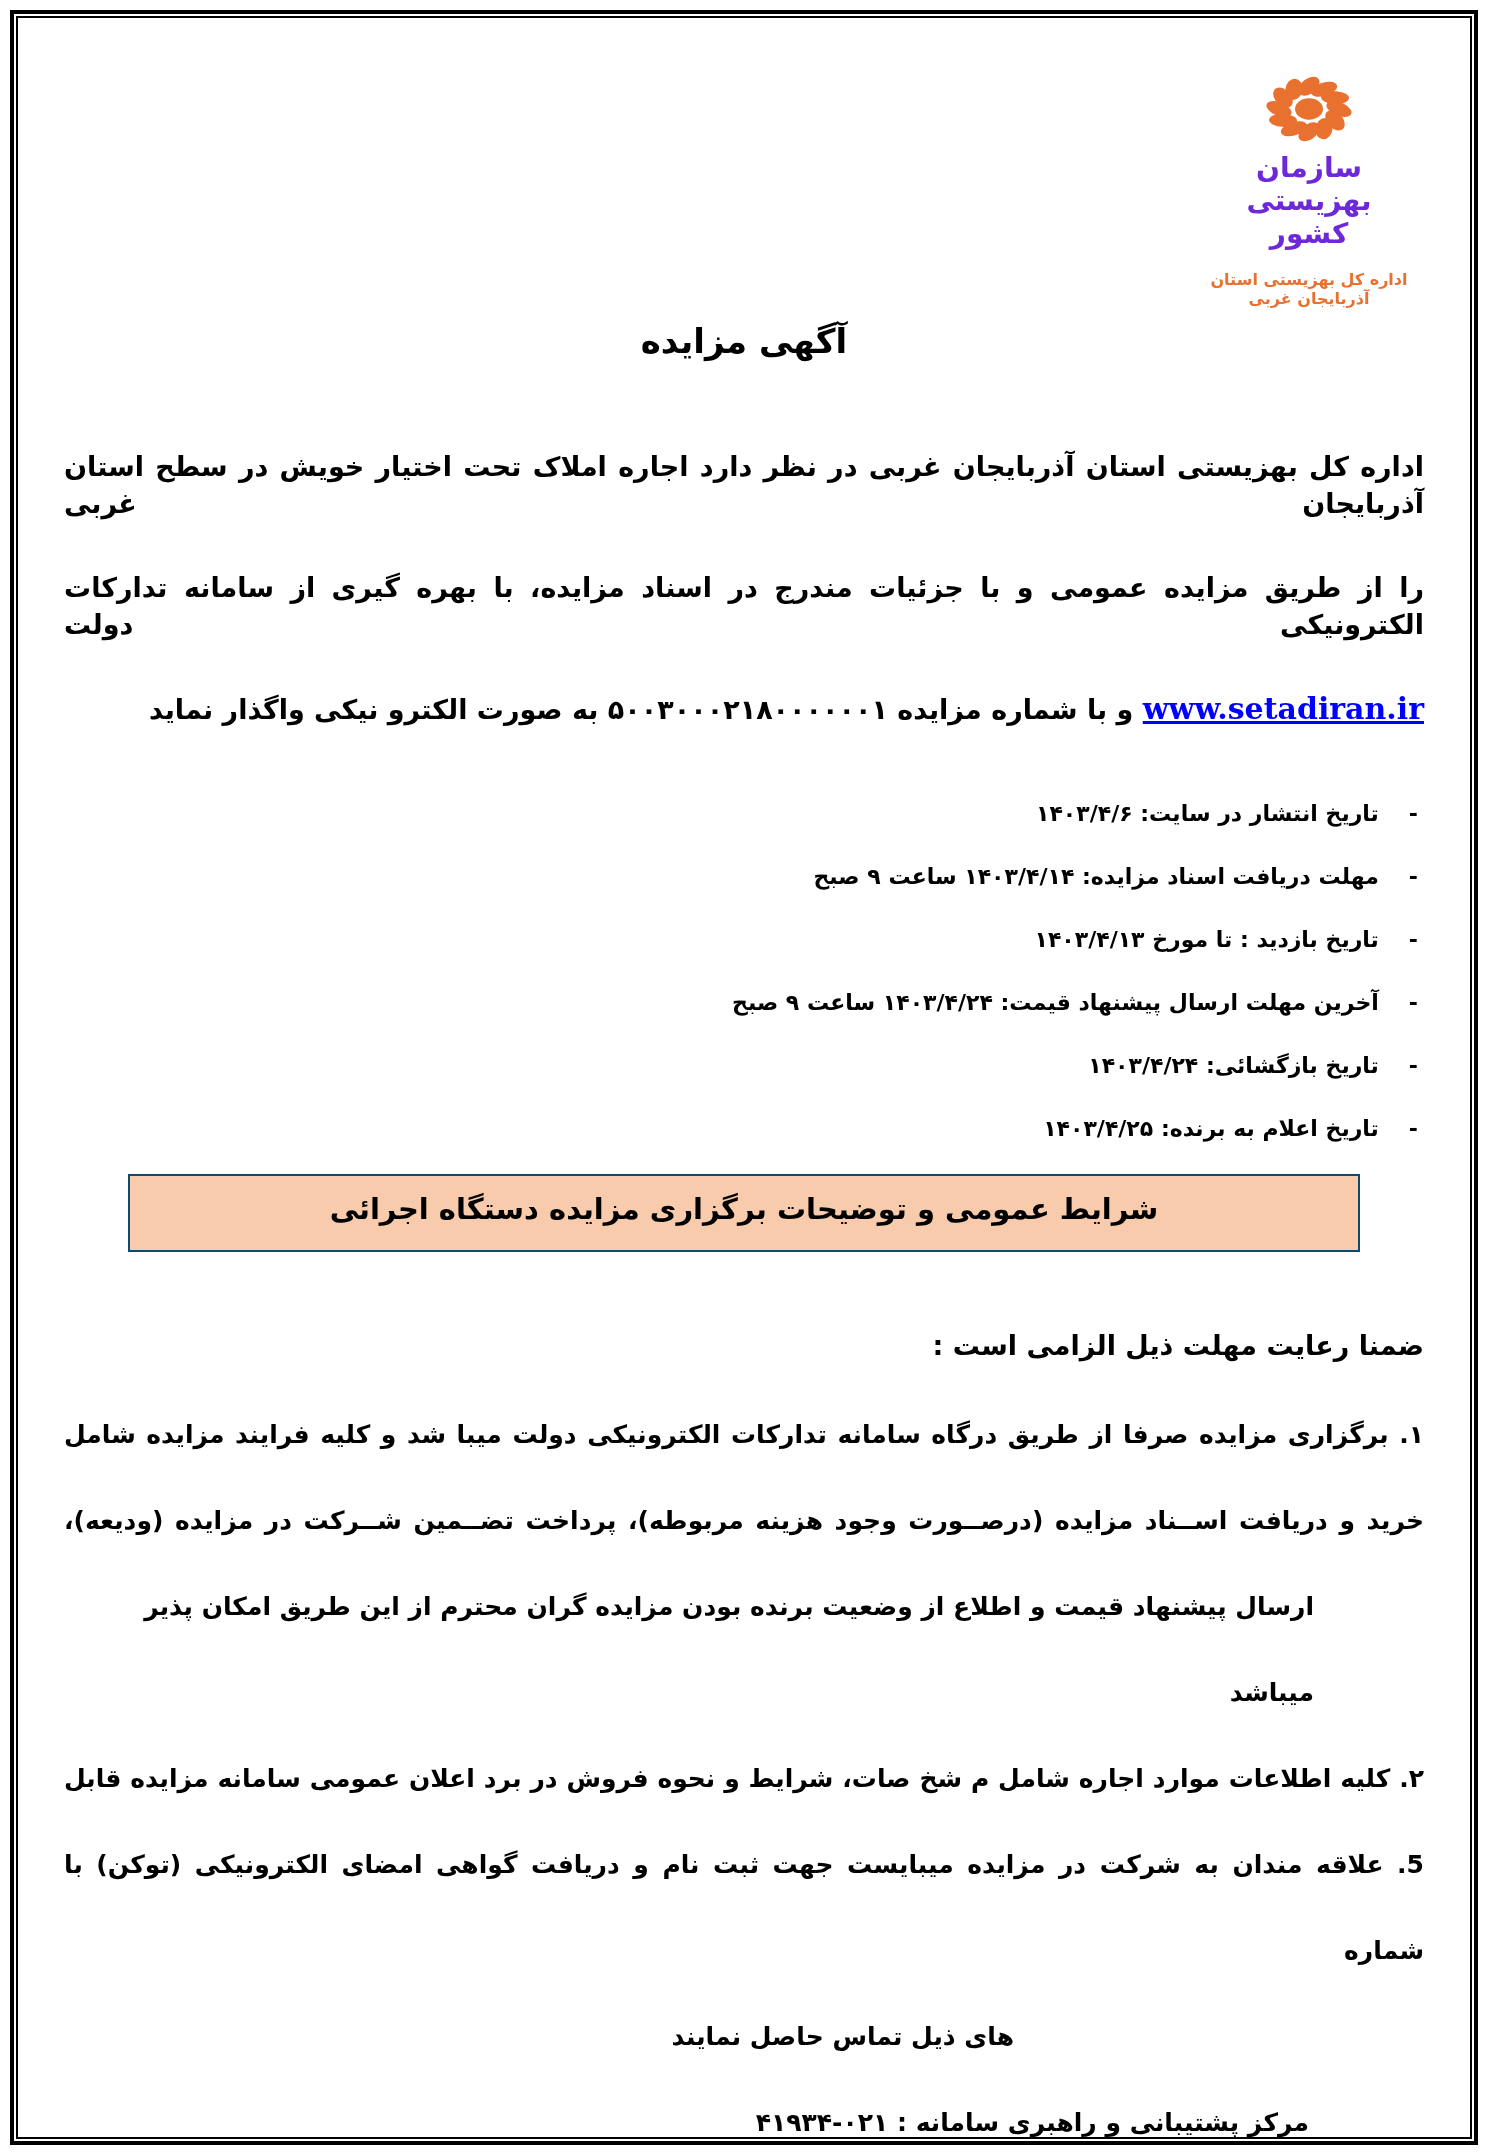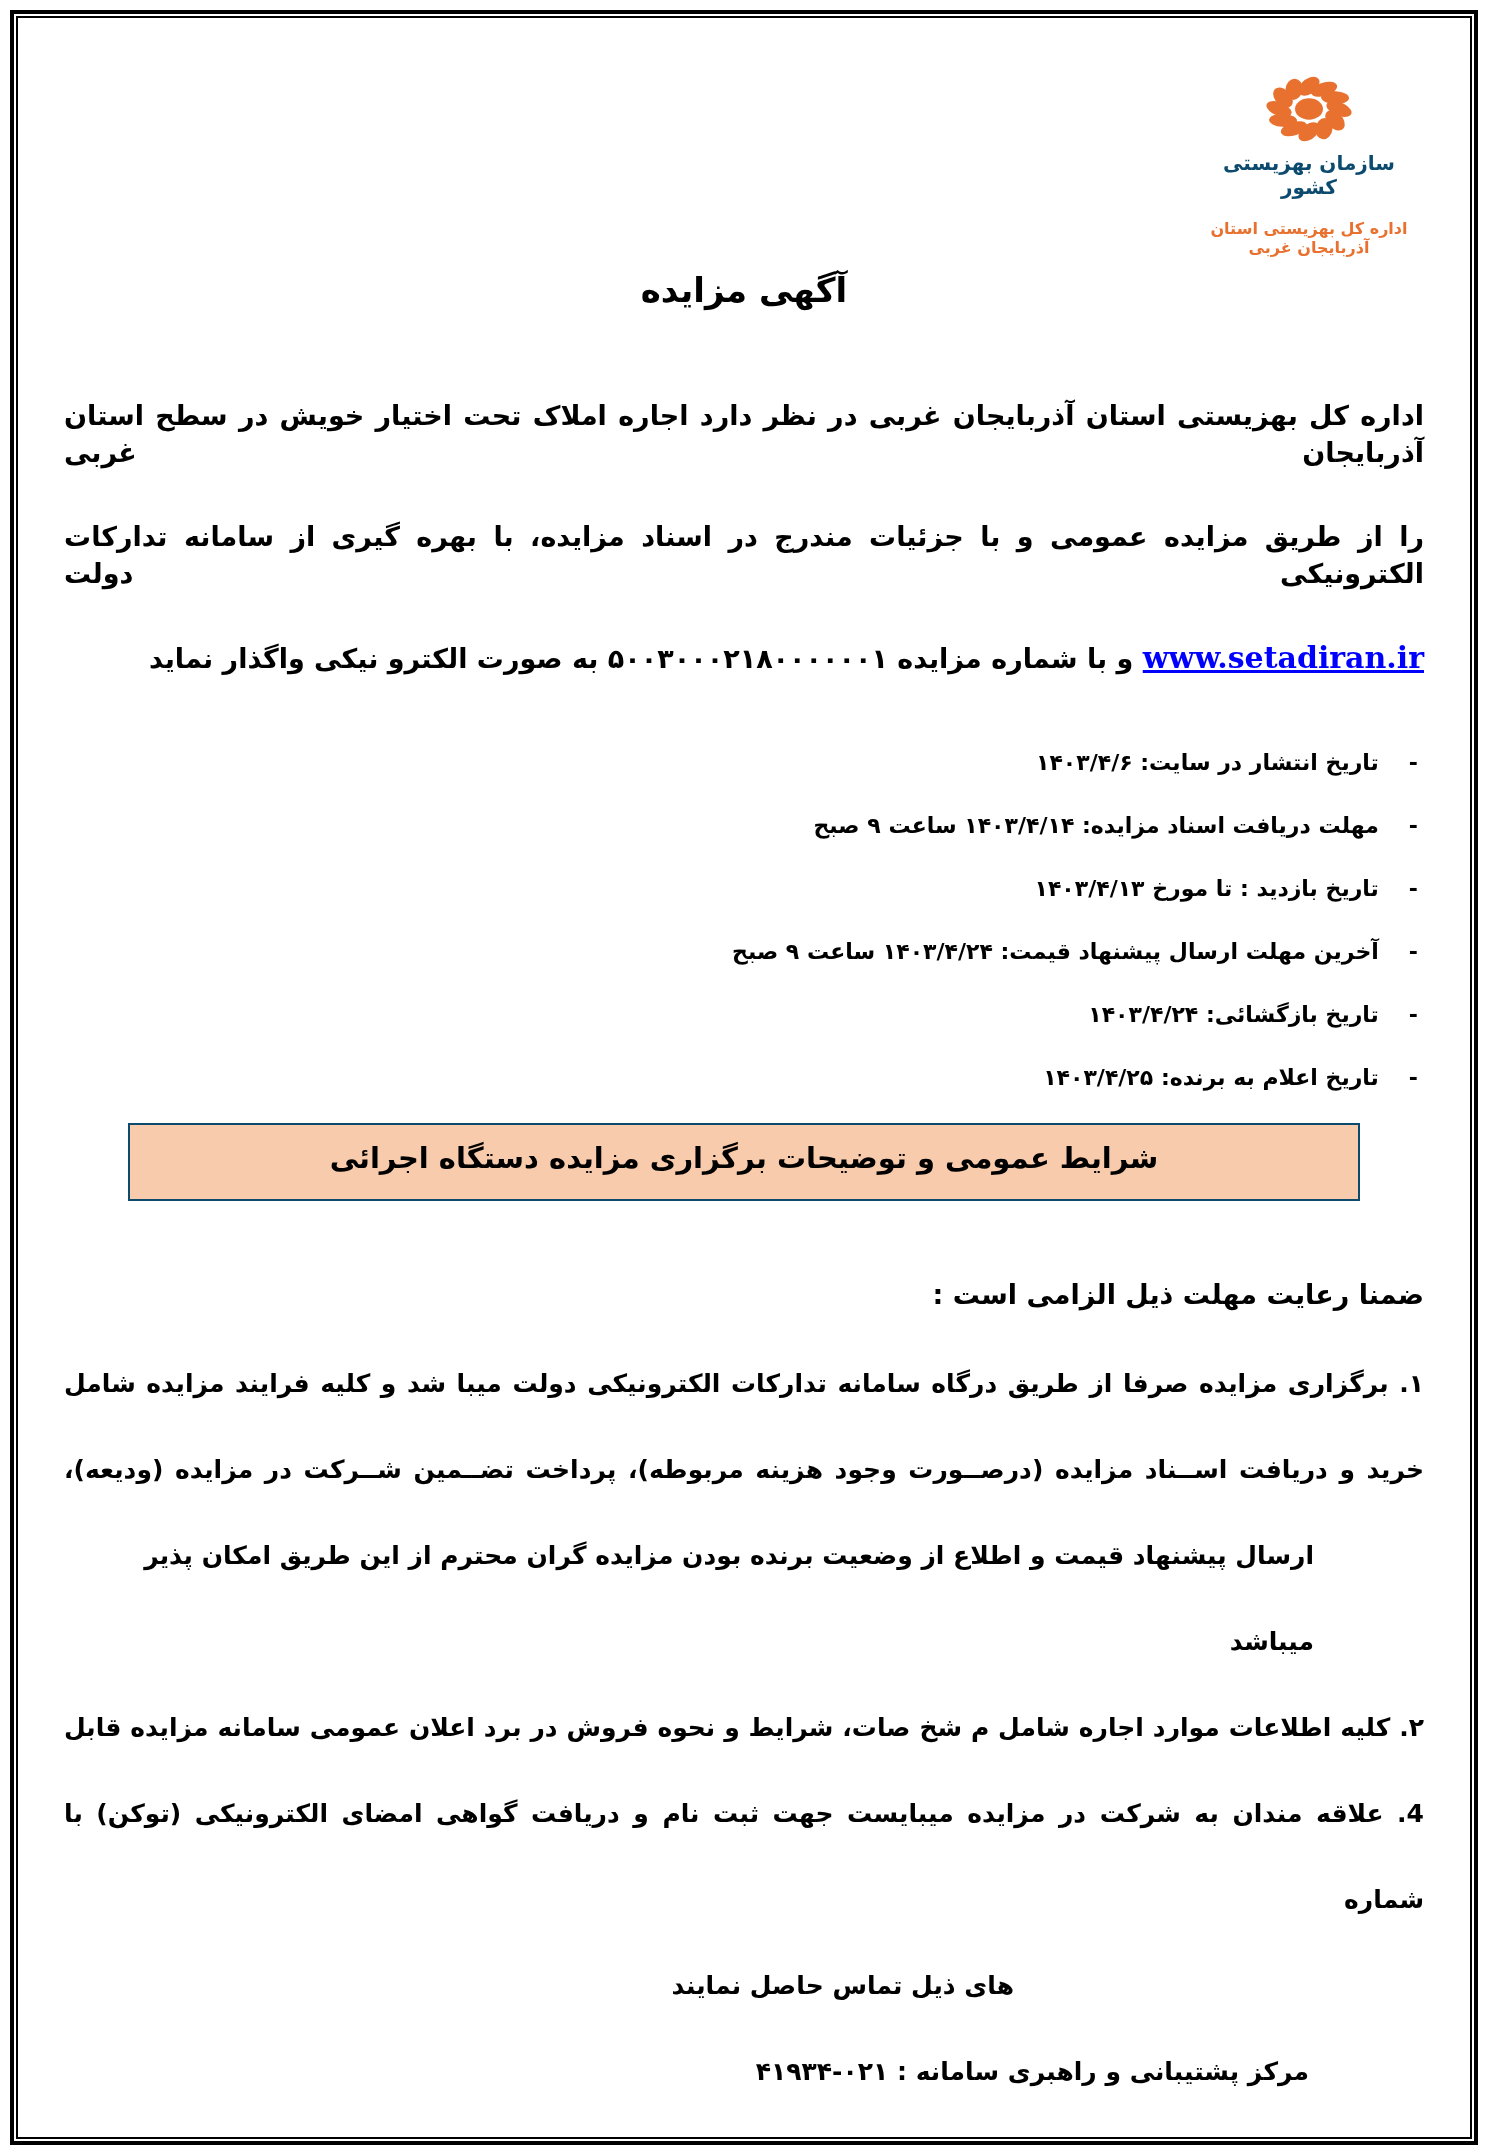--- a/index.html
+++ b/index.html
@@ -15,21 +15,21 @@
   }
   
   .frame { position:absolute; inset:10px; border:4px solid #000; pointer-events:none; }
   .frame::after { content:""; position:absolute; inset:2px; border:2px solid #000; }
 
   .content { position:absolute; inset:16px; padding:0 48px; }
 
   
   .logo-block { width:210px; margin:54px 10px 0 auto; text-align:center; }
   .logo-flower { display:block; margin:0 auto; }
-  .org-name { font-size:20px; color:#0c4a6e; margin-top:3px; letter-spacing:0.5px; }
+  .org-name { font-size:28px; color:#6d28d9; margin-top:3px; letter-spacing:0.5px; }
   .org-subtitle { font-size:16px; color:#E9712F; margin-top:20px; }
 
   .doc-title { text-align:center; font-size:34px; margin-top:10px; line-height:46px; }
 
   
   .intro { margin-top:84px; font-size:27px; }
   .pline { line-height:37px; margin-bottom:47px; }
   .just  { text-align:justify; text-align-last:justify; }
   .endright { text-align:right; }
 
@@ -110,20 +110,20 @@
 
     <div class="banner">شرایط عمومی و توضیحات برگزاری مزایده دستگاه اجرائی</div>
 
     <div class="cond-heading">ضمنا رعایت مهلت ذیل الزامی است :</div>
 
     <div class="cond">
       <div class="bline just">۱.   برگزاری مزایده  صرفا از طریق درگاه  سامانه تدارکات الکترونیکی دولت میبا شد و کلیه فرایند مزایده   شامل</div>
       <div class="bline just">خرید و دریافت اســناد مزایده (درصــورت وجود هزینه مربوطه)، پرداخت تضــمین شــرکت در مزایده (ودیعه)،</div>
       <div class="bline endright pr110">ارسال پیشنهاد قیمت و اطلاع از وضعیت برنده بودن مزایده گران محترم از این طریق امکان پذیر میباشد</div>
       <div class="bline just">۲.   کلیه اطلاعات موارد اجاره  شامل م شخ صات،  شرایط و نحوه فروش در برد اعلان عمومی   سامانه مزایده قابل</div>
-      <div class="bline just">4.   علاقه مندان به شرکت در مزایده میبایست جهت ثبت نام و دریافت گواهی امضای الکترونیکی (توکن) با شماره</div>
+      <div class="bline just">5.   علاقه مندان به شرکت در مزایده میبایست جهت ثبت نام و دریافت گواهی امضای الکترونیکی (توکن) با شماره</div>
       <div class="bline endright pr410">های ذیل تماس حاصل نمایند</div>
       <div class="bline endright pr115">مرکز پشتیبانی و راهبری سامانه : ۰۲۱-۴۱۹۳۴</div>
 
     </div>
 
   </div>
 </div>
 
 </body></html>

